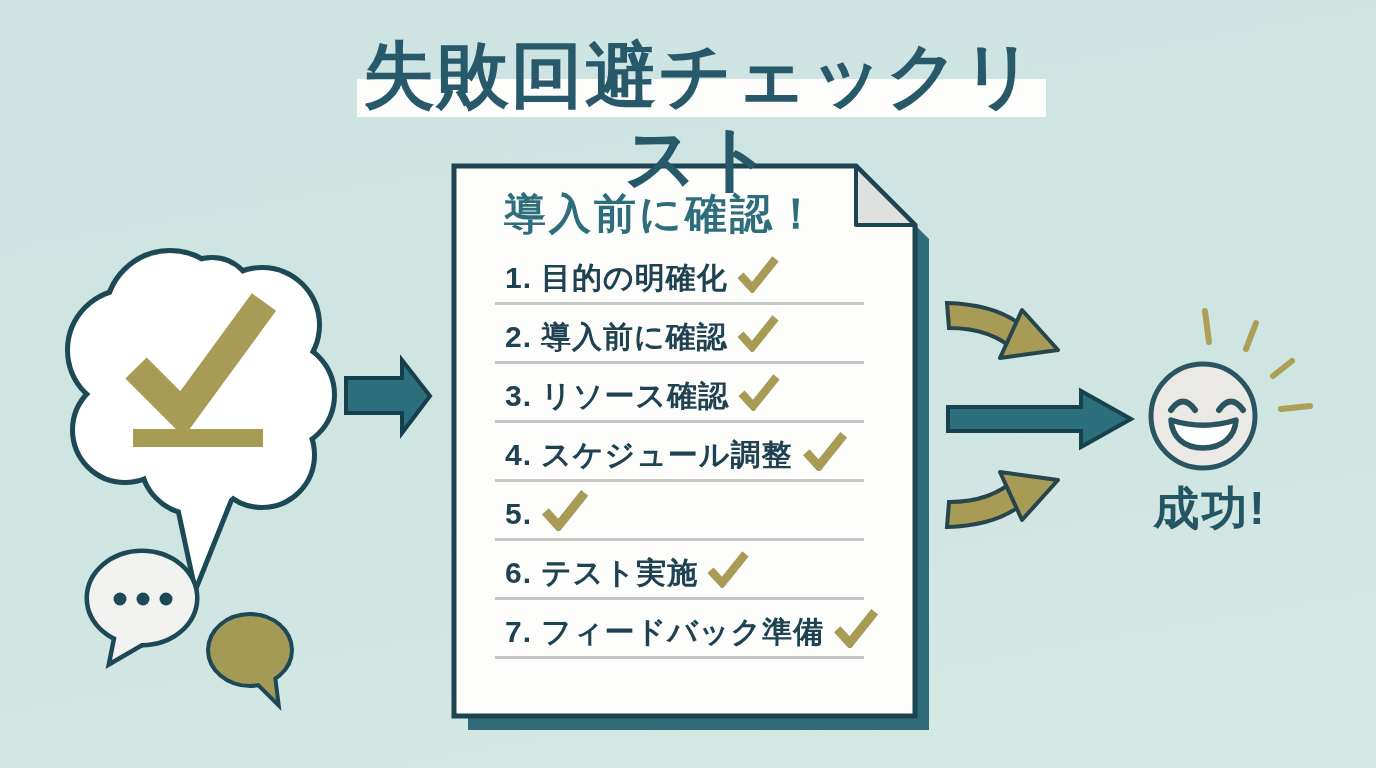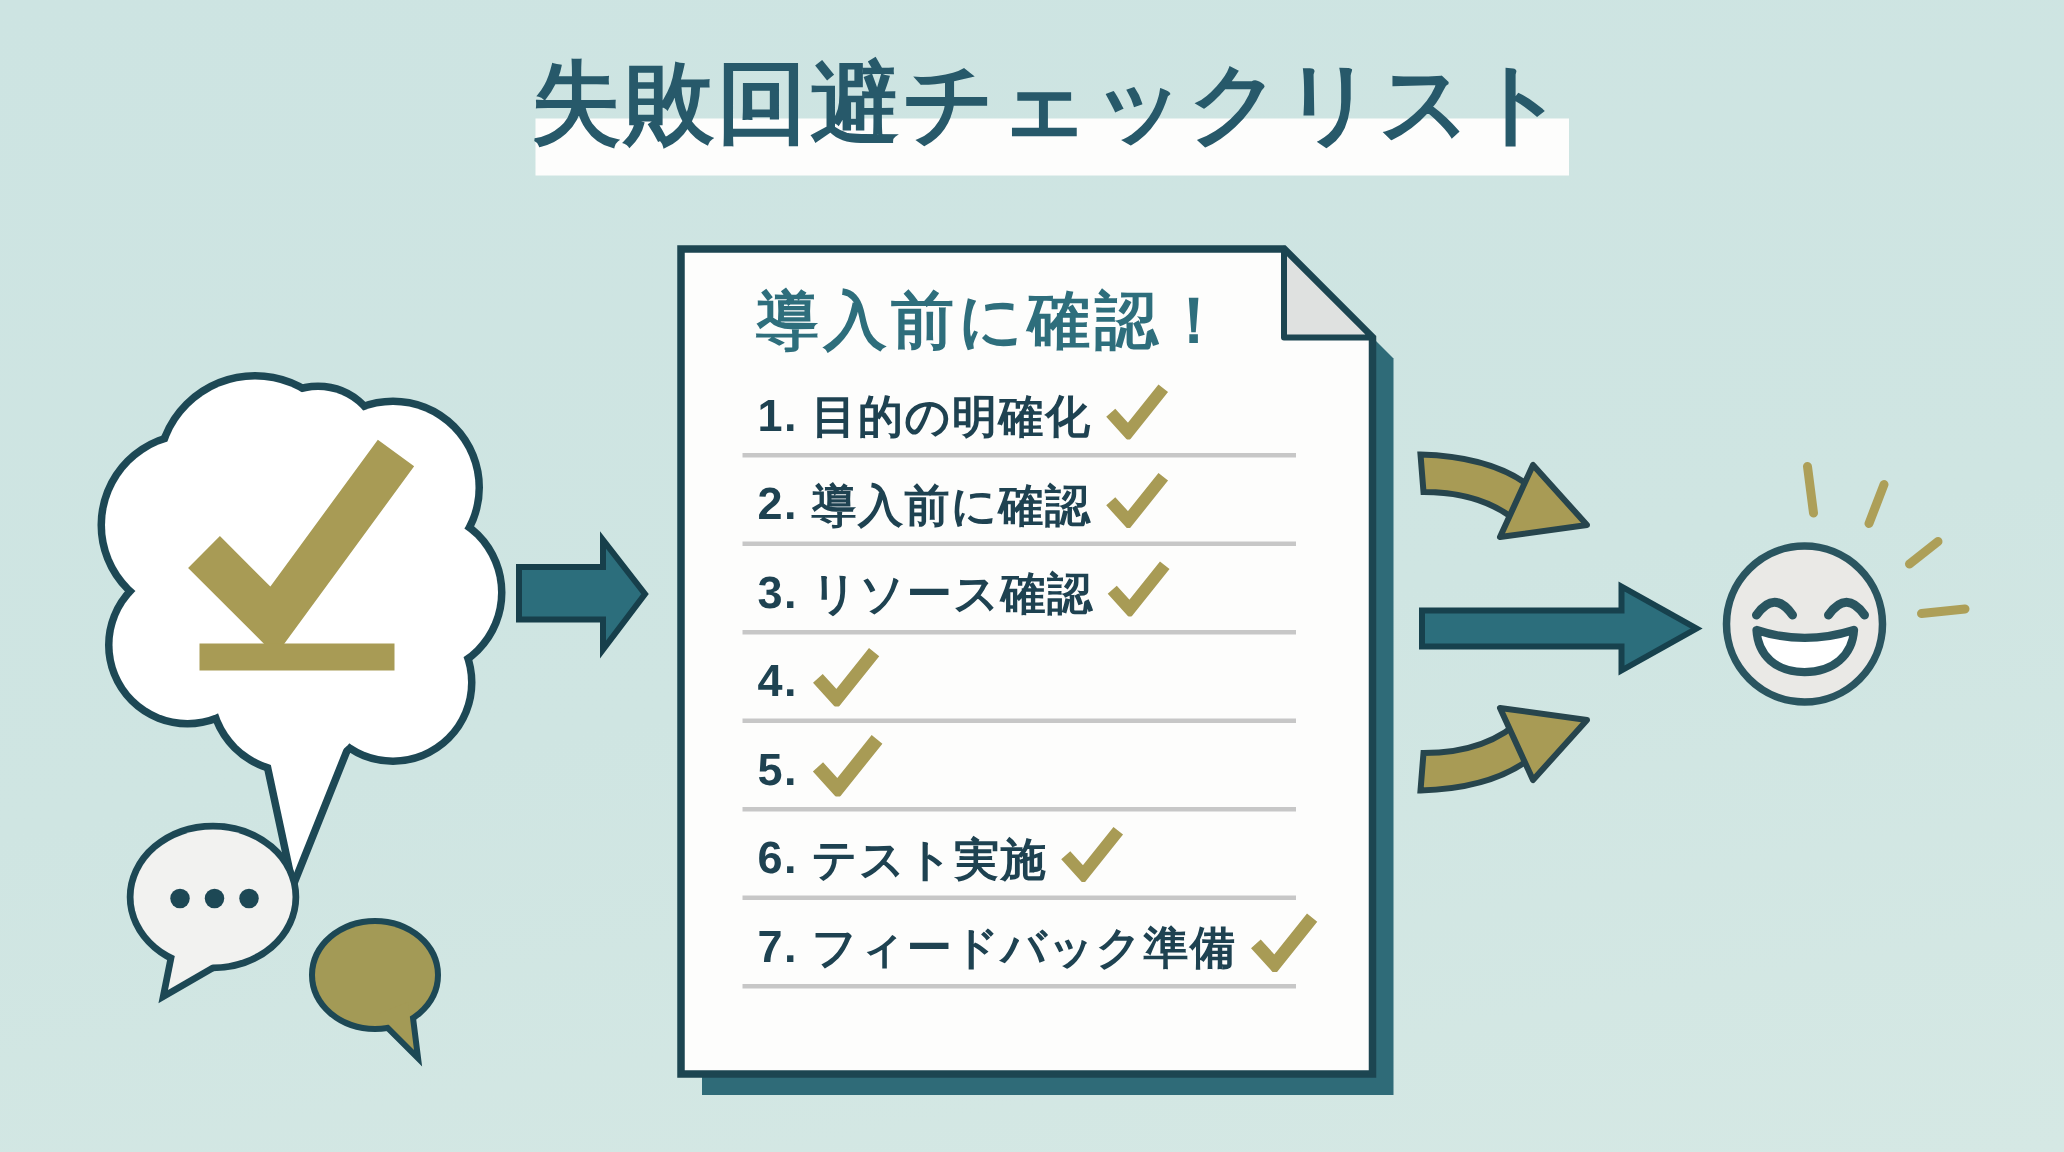--- a/index.html
+++ b/index.html
@@ -13,21 +13,21 @@
   svg.scene{position:absolute;left:0;top:0;z-index:0;}
 
   
   .title-highlight{
     position:absolute;left:357px;top:79px;width:689px;height:38px;
     background:#fdfdfc;z-index:1;
   }
   .main-title{
     position:absolute;left:348px;top:34px;width:704px;z-index:2;
     margin:0;text-align:center;
-    font-size:60px;line-height:1.15;font-weight:900;
+    font-size:72px;line-height:1.15;font-weight:900;
     letter-spacing:2px;color:#27596a;
   }
 
   
   .doc-content{
     position:absolute;left:452px;top:164px;width:371px;height:554px;z-index:1;
   }
   .doc-header{
     position:absolute;left:52px;top:22px;
     font-size:42px;font-weight:900;letter-spacing:3px;
@@ -177,20 +177,21 @@
       </div>
       <div class="doc-item">
         <span class="item-num">3.</span>
         <span class="item-text">リソース確認</span>
         <svg class="check-small" width="42" height="38" viewBox="0 0 36 32">
           <path d="M3 17 L13 28 L33 3" fill="none" stroke="#a89b55" stroke-width="7"></path>
         </svg>
       </div>
       <div class="doc-item">
         <span class="item-num">4.</span>
+        <span class="item-text">スケジュール調整</span>
         <svg class="check-small" width="46" height="40" viewBox="0 0 36 32">
           <path d="M3 17 L13 28 L33 3" fill="none" stroke="#a89b55" stroke-width="7"></path>
         </svg>
       </div>
       <div class="doc-item">
         <span class="item-num">5.</span>
         <svg class="check-small" width="48" height="42" viewBox="0 0 36 32">
           <path d="M3 17 L13 28 L33 3" fill="none" stroke="#a89b55" stroke-width="7"></path>
         </svg>
       </div>
@@ -204,14 +205,15 @@
       <div class="doc-item">
         <span class="item-num">7.</span>
         <span class="item-text">フィードバック準備</span>
         <svg class="check-small" width="46" height="40" viewBox="0 0 36 32">
           <path d="M3 17 L13 28 L33 3" fill="none" stroke="#a89b55" stroke-width="7"></path>
         </svg>
       </div>
     </div>
   </div>
 
+  <div class="success-label">成功!</div>
 
 </div>
 
 </body></html>

